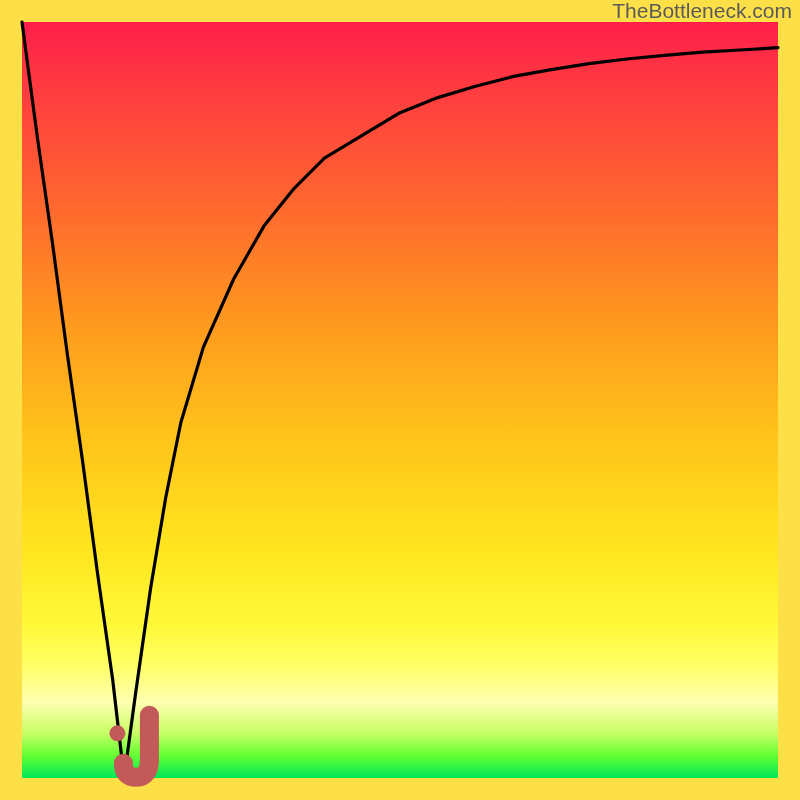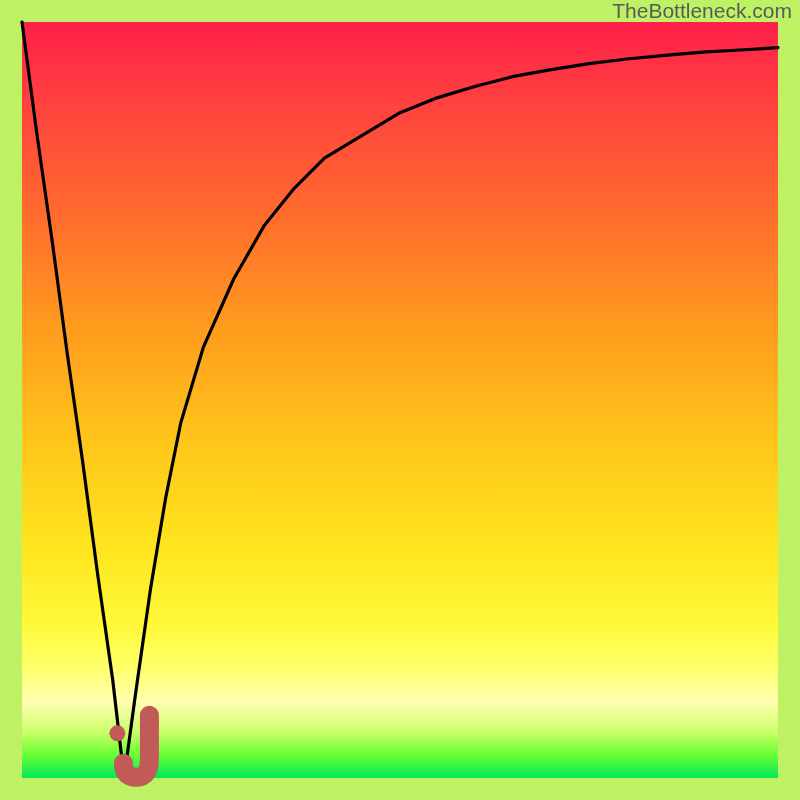--- a/index.html
+++ b/index.html
@@ -10,21 +10,21 @@
     background: #000000;
     overflow: hidden;
     font-family: Arial, Helvetica, sans-serif;
   }
   .frame {
     position: absolute;
     top: 0;
     left: 0;
     width: 800px;
     height: 800px;
-    background: #bef264;
+    background: #fde047;
   }
   .plot {
     position: absolute;
     left: 22px;
     top: 22px;
     width: 756px;
     height: 756px;
     background: linear-gradient(
       to bottom,
       #ff1f4a 0%,

